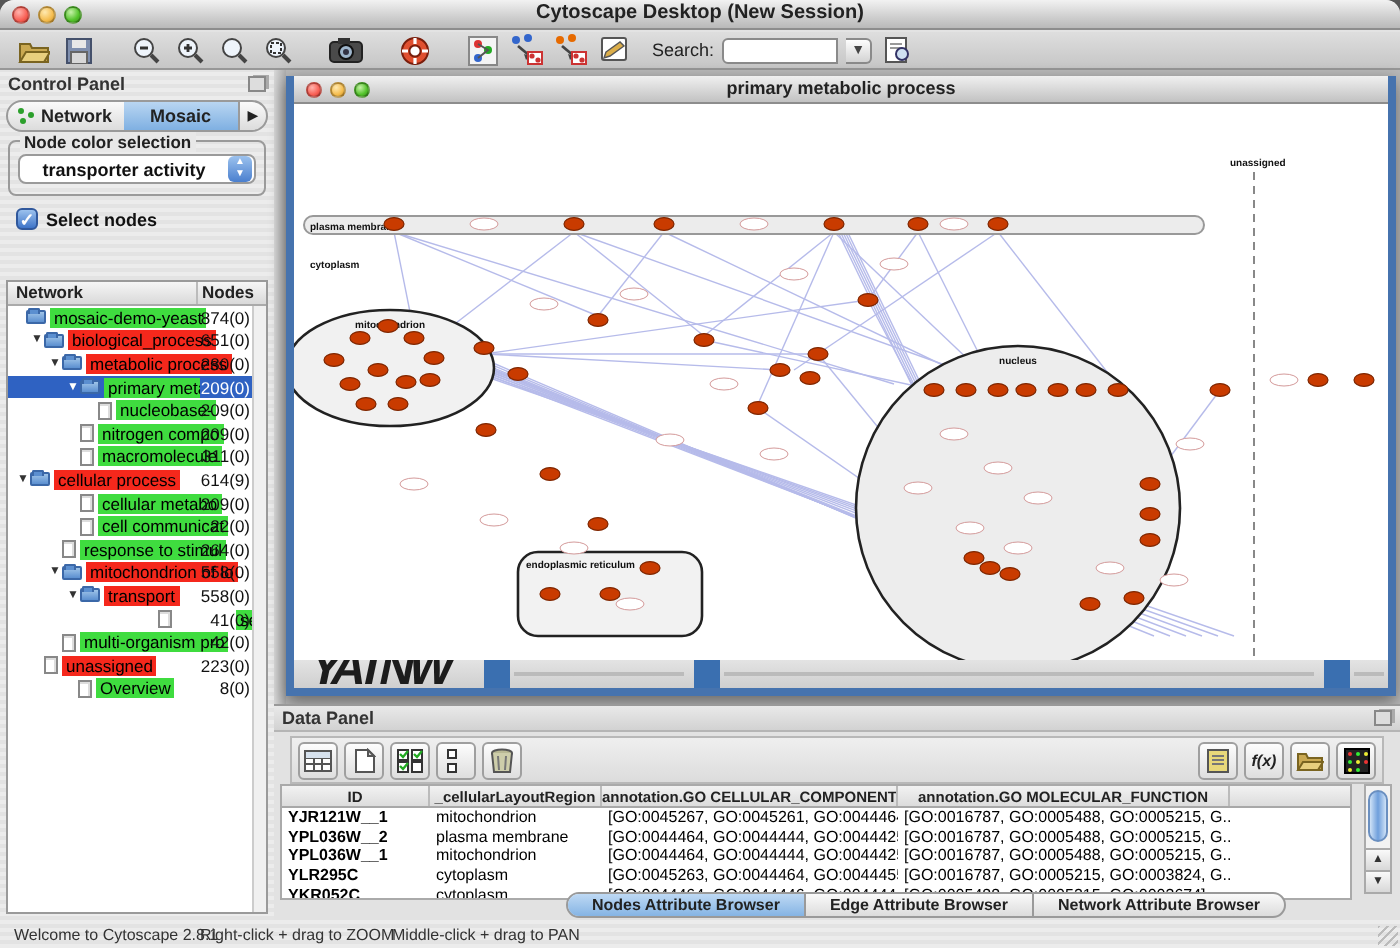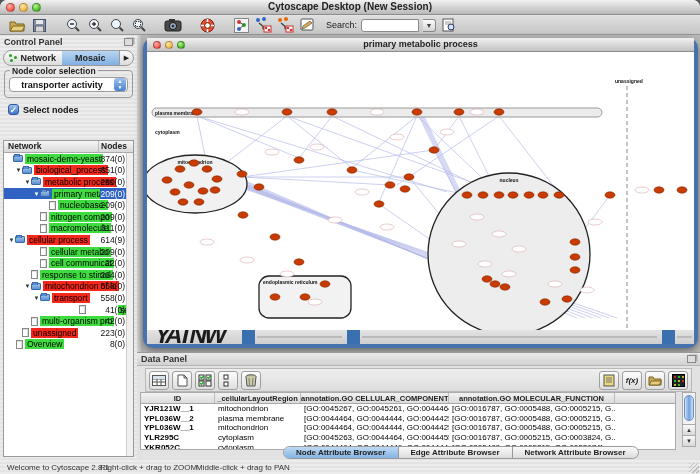--- a/index.html
+++ b/index.html
@@ -93,21 +93,21 @@
     background:#f0f0f0; border-left:1px solid #ccc; }
 
   
   .desktop { position:absolute; left:137px; top:35px; right:0; height:317px;
     background:#b9b9b9; }
   .splitter { position:absolute; left:137px; top:35px; width:6px; bottom:14px;
     background:linear-gradient(90deg,#d8d8d8,#aeaeae); }
   .netwin { position:absolute; left:143px; top:38px; width:555px; height:310px;
     border-left:4px solid #4673ae; border-right:4px solid #4673ae;
     border-bottom:4px solid #4673ae; box-shadow:0 3px 8px rgba(0,0,0,.45);
-    background:#ddd;border-radius:10px; }
+    background:#ddd; }
   .netwin .wtitle { height:14px; background:linear-gradient(#f0f0f0,#c2c2c2);
     border-bottom:1px solid #8d8d8d; position:relative; }
   .netwin .wtitle .title { position:absolute; left:0; right:0; top:1px; text-align:center;
     font-size:9px; font-weight:bold; color:#222; }
   .canvas { position:absolute; left:0; top:14px; width:547px; height:278px;
     background:#fff; overflow:hidden; }
   .backwins { position:absolute; left:0; top:292px; width:547px; height:14px;
     background:linear-gradient(#e3e3e3,#cfcfcf); overflow:hidden; }
   .glyphs { position:absolute; left:8px; top:-9px; font-size:24px; font-weight:bold;
     color:#1c1c1c; letter-spacing:-3px; transform:skewX(-12deg); }
@@ -418,21 +418,21 @@
     <span class="ticon tfile"></span>
     <span class="tlabel green">multi-organism pro</span>
     <span class="tcount">42(0)</span>
   </div>
           <div class="titem" style="padding-left: 11px;">
     <span class="texp"></span>
     <span class="ticon tfile"></span>
     <span class="tlabel red">unassigned</span>
     <span class="tcount">223(0)</span>
   </div>
-          <div class="titem" style="padding-left: 5px; text-align: right;">
+          <div class="titem" style="padding-left: 28px; text-align: right;">
     <span class="texp"></span>
     <span class="ticon tfile"></span>
     <span class="tlabel green">Overview</span>
     <span class="tcount">8(0)</span>
   </div>
         </div>
       <div class="treescroll"></div>
     </div>
   </div>
 
@@ -715,21 +715,21 @@
             <div class="td cw3">[GO:0005488, GO:0005215, GO:0003674]</div>
           </div>
         </div>
     </div>
     <div class="dvscroll">
       <div class="dthumb"></div>
       <div class="dsarrow" style="bottom:11px">▲</div>
       <div class="dsarrow" style="bottom:0">▼</div>
     </div>
     <div class="btabs">
-      <div class="btab sel">Node Attribute Browser</div>
+      <div class="btab sel">Nodes Attribute Browser</div>
       <div class="btab">Edge Attribute Browser</div>
       <div class="btab">Network Attribute Browser</div>
     </div>
   </div>
 
   <div class="statusbar">
     <span class="st0">Welcome to Cytoscape 2.8.1</span>
     <span class="st1">Right-click + drag to ZOOM</span>
     <span class="st2">Middle-click + drag to PAN</span>
     <div class="grip"></div>

